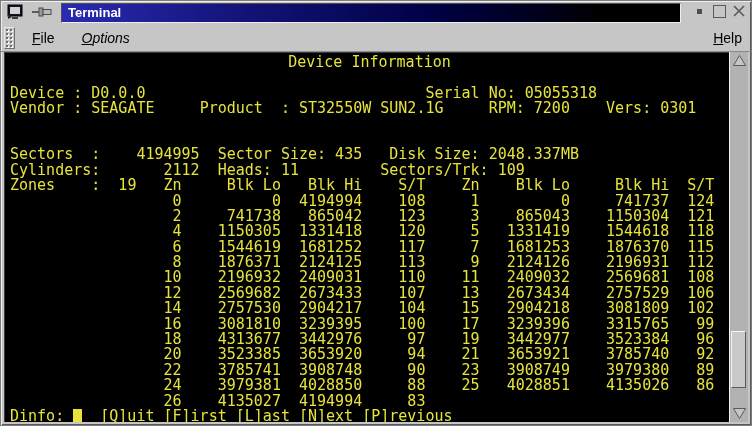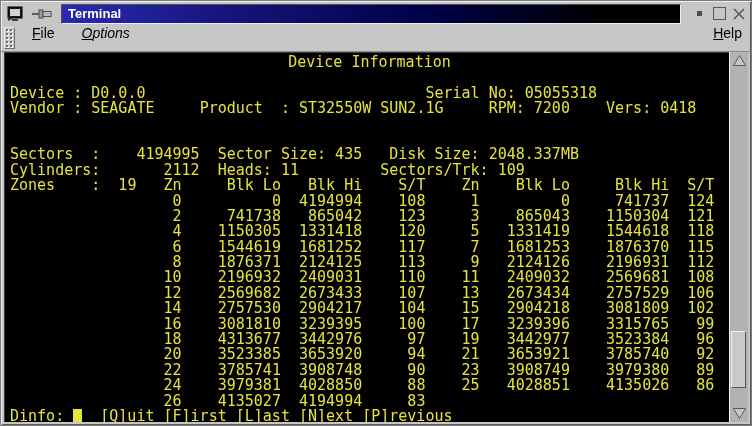--- a/index.html
+++ b/index.html
@@ -11,38 +11,38 @@
   .window{
     position:relative;width:752px;height:426px;box-sizing:border-box;
     background:var(--chrome,#c6c6c6);
     border:1px solid #7d7d7d;
     box-shadow:inset 1px 1px 0 #efefef, inset -1px -1px 0 #5a5a5a;
     font-family:"Liberation Sans",sans-serif;
     overflow:hidden;
   }
   
   .titlebar{
-    height:24px;display:flex;align-items:center;
+    height:24px;display:flex;align-items:flex-start;
     padding:2px 4px 1px 4px;box-sizing:border-box;gap:4px;
   }
   .tb-iconbtn{width:22px;height:18px;display:flex;align-items:center;justify-content:center;flex:none;}
   .title-field{
     flex:1;height:18px;line-height:18px;margin:0 6px 0 4px;
     background:linear-gradient(90deg,#2a2ab2 0%,#14147a 28%,#000046 60%,#000000 88%);
     border-top:1px solid #4e4e4e;border-left:1px solid #4e4e4e;
     border-bottom:1px solid #efefef;border-right:1px solid #efefef;
     color:#ffffff;font-weight:bold;font-size:13px;padding-left:6px;
     overflow:hidden;white-space:nowrap;
   }
   .tb-btn{width:16px;height:16px;display:flex;align-items:center;justify-content:center;flex:none;cursor:default;}
   .dot{width:5px;height:5px;background:#4e4e4e;}
   .maxsq{width:11px;height:11px;border:1px solid #5a5a5a;background:transparent;}
   
   .menubar{
-    height:27px;display:flex;
+    height:27px;display:flex;align-items:center;
     border-bottom:1px solid #8a8a8a;box-sizing:border-box;
     font-size:14px;color:#000;
   }
   .menu-handle{
     width:9px;align-self:stretch;margin:2px 0 2px 3px;
     border:1px solid #e8e8e8;border-right-color:#6f6f6f;border-bottom-color:#6f6f6f;
     background-image:
       radial-gradient(circle at 2px 2px,#6f6f6f 28%,transparent 32%),
       radial-gradient(circle at 3px 3px,#ffffff 28%,transparent 32%);
     background-size:4px 4px;
@@ -128,21 +128,21 @@
     <span class="menu-item opt">Options</span>
     <span class="menu-spacer"></span>
     <span class="menu-help">Help</span>
   </div>
 
   <div class="content">
     <div class="screen">
       <div class="term-line center">Device Information</div>
       <div class="term-line"></div>
       <div class="term-line">Device : D0.0.0                               Serial No: 05055318</div>
-      <div class="term-line">Vendor : SEAGATE     Product  : ST32550W SUN2.1G     RPM: 7200    Vers: 0418</div>
+      <div class="term-line">Vendor : SEAGATE     Product  : ST32550W SUN2.1G     RPM: 7200    Vers: 0301</div>
       <div class="term-line"></div>
       <div class="term-line"></div>
       <div class="term-line">Sectors  :    4194995  Sector Size: 435   Disk Size: 2048.337MB</div>
       <div class="term-line">Cylinders:       2112  Heads: 11         Sectors/Trk: 109</div>
       <div class="term-line">Zones    :  19   Zn     Blk Lo   Blk Hi    S/T    Zn    Blk Lo     Blk Hi  S/T</div>
       <div>
           <div class="term-line">                  0          0  4194994    108     1         0     741737  124</div>
           <div class="term-line">                  2     741738   865042    123     3    865043    1150304  121</div>
           <div class="term-line">                  4    1150305  1331418    120     5   1331419    1544618  118</div>
           <div class="term-line">                  6    1544619  1681252    117     7   1681253    1876370  115</div>

